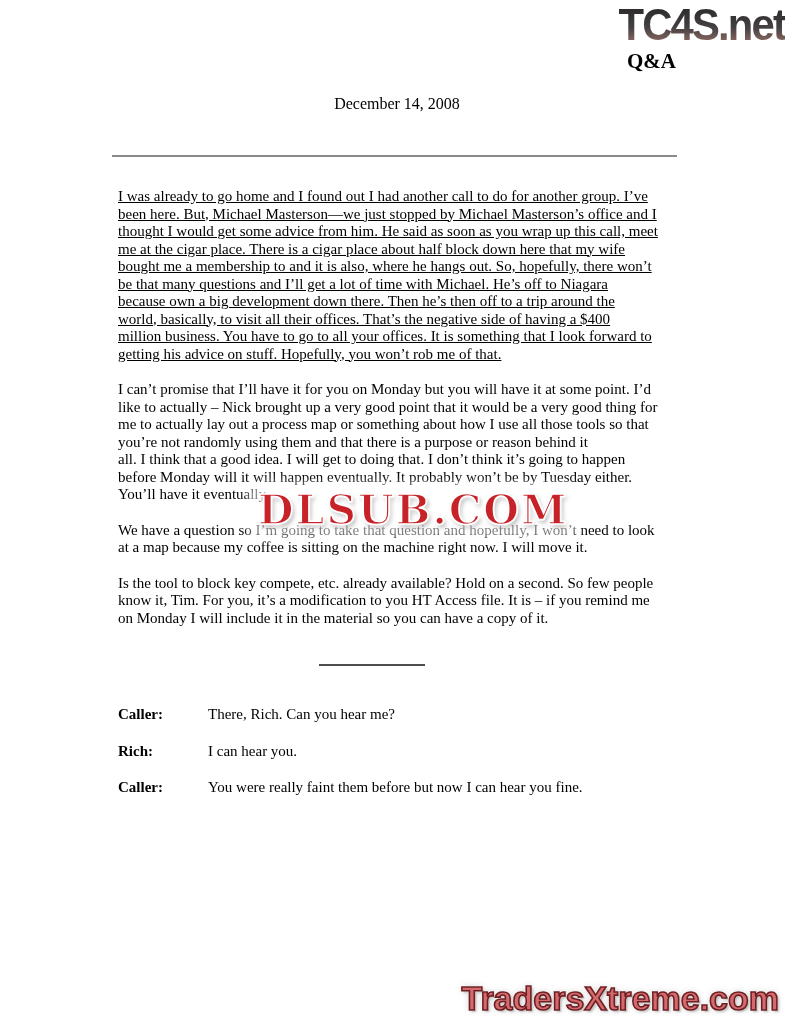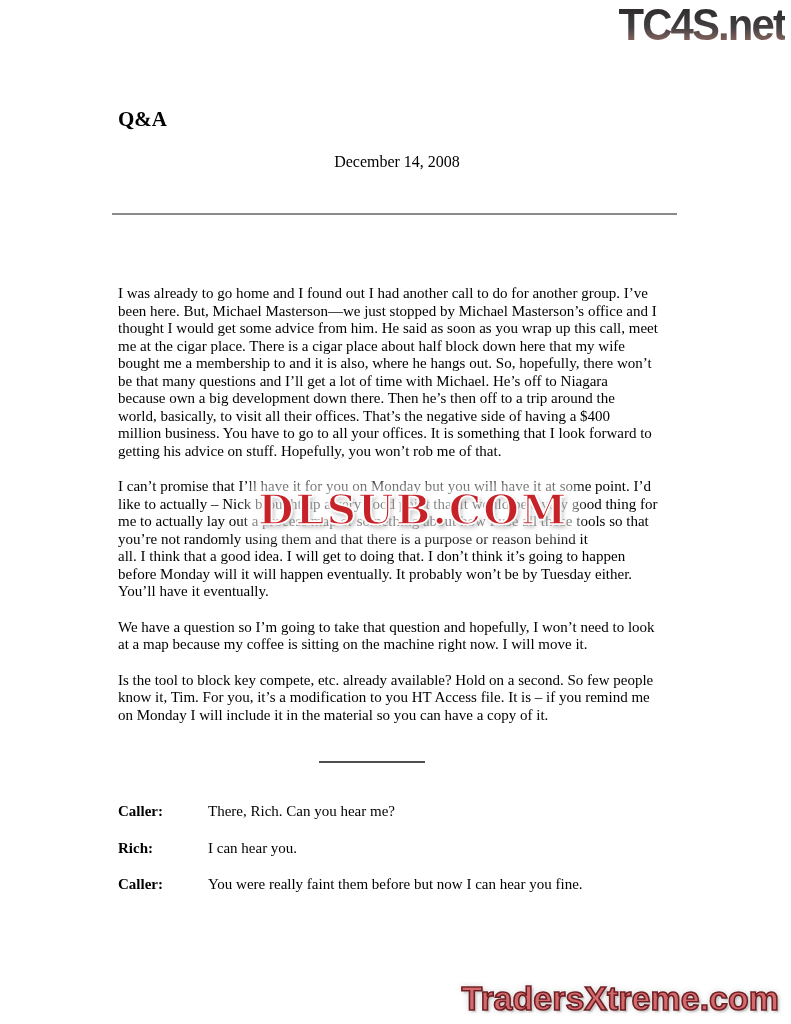--- a/index.html
+++ b/index.html
@@ -17,37 +17,37 @@
     font-family:"Liberation Sans","DejaVu Sans",sans-serif;
     font-weight:bold;font-size:45px;line-height:50px;letter-spacing:-2px;
     transform:scaleX(0.93);transform-origin:100% 0;
     background:linear-gradient(180deg,#2f2d2e 20%,#454142 55%,#9c7168 92%);
     -webkit-background-clip:text;background-clip:text;color:transparent;
   }
   .content{
     position:absolute;left:118px;top:0;width:558px;
   }
   .doc-title{
-    margin:108px 0 0 0;text-align:left;
+    margin:50px 0 0 0;text-align:right;
     font-size:21px;line-height:23px;font-weight:bold;
   }
   .doc-date{
     margin-top:22px;text-align:center;
     font-size:16px;line-height:18px;
   }
   .rule{
     margin-top:42px;margin-left:-6px;width:565px;height:0;
     border-top:2px solid #8a8a8a;
   }
   .para{
     margin:18px 0 0 0;
     font-size:15px;line-height:17.5px;
     white-space:pre;
   }
-  .para.first{margin-top:70px;}
+  .para.first{margin-top:31px;text-decoration:underline;}
   .divider{
     margin-top:37px;margin-left:201px;width:106px;height:0;
     border-top:2px solid #4e4e4e;
   }
   .dialogue{margin-top:40px;}
   .row{
     display:flex;
     font-size:15px;line-height:17.5px;
     margin-bottom:19px;
   }

